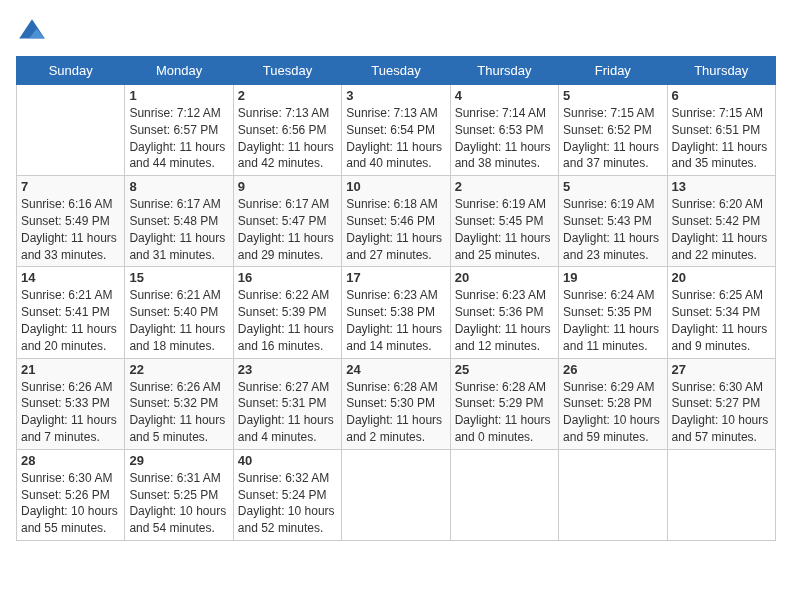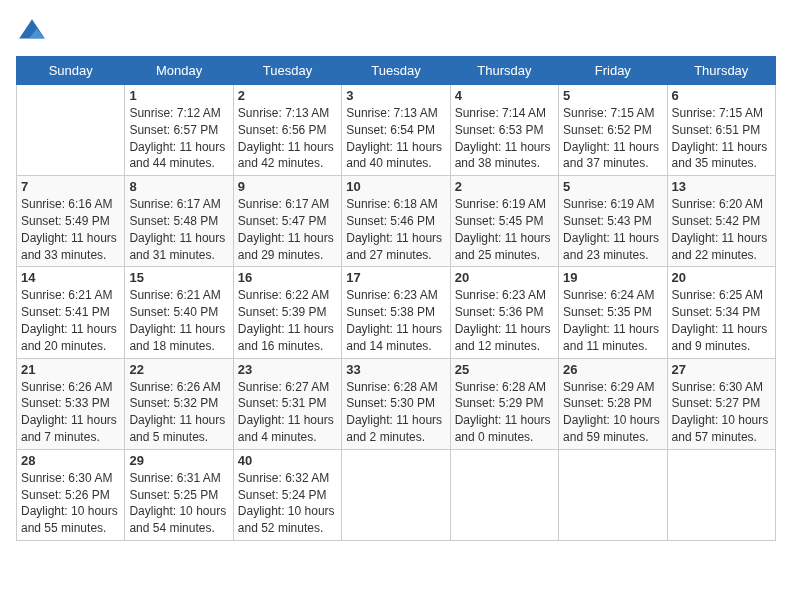--- a/index.html
+++ b/index.html
@@ -177,21 +177,21 @@
         <td><span class="day-num">20</span>
         <span class="day-info">Sunrise: 6:25 AM<br>Sunset: 5:34 PM<br>Daylight: 11 hours and 9 minutes.</span></td>
       </tr>
       <tr>
         <td><span class="day-num">21</span>
         <span class="day-info">Sunrise: 6:26 AM<br>Sunset: 5:33 PM<br>Daylight: 11 hours and 7 minutes.</span></td>
         <td><span class="day-num">22</span>
         <span class="day-info">Sunrise: 6:26 AM<br>Sunset: 5:32 PM<br>Daylight: 11 hours and 5 minutes.</span></td>
         <td><span class="day-num">23</span>
         <span class="day-info">Sunrise: 6:27 AM<br>Sunset: 5:31 PM<br>Daylight: 11 hours and 4 minutes.</span></td>
-        <td><span class="day-num">33</span>
+        <td><span class="day-num">24</span>
         <span class="day-info">Sunrise: 6:28 AM<br>Sunset: 5:30 PM<br>Daylight: 11 hours and 2 minutes.</span></td>
         <td><span class="day-num">25</span>
         <span class="day-info">Sunrise: 6:28 AM<br>Sunset: 5:29 PM<br>Daylight: 11 hours and 0 minutes.</span></td>
         <td><span class="day-num">26</span>
         <span class="day-info">Sunrise: 6:29 AM<br>Sunset: 5:28 PM<br>Daylight: 10 hours and 59 minutes.</span></td>
         <td><span class="day-num">27</span>
         <span class="day-info">Sunrise: 6:30 AM<br>Sunset: 5:27 PM<br>Daylight: 10 hours and 57 minutes.</span></td>
       </tr>
       <tr>
         <td><span class="day-num">28</span>

